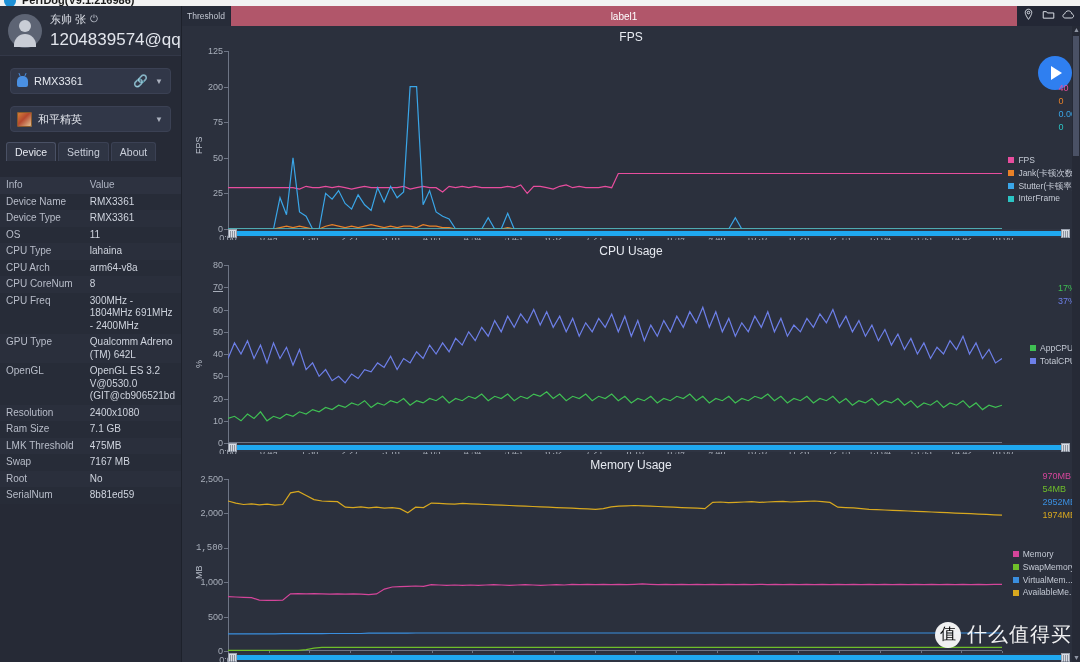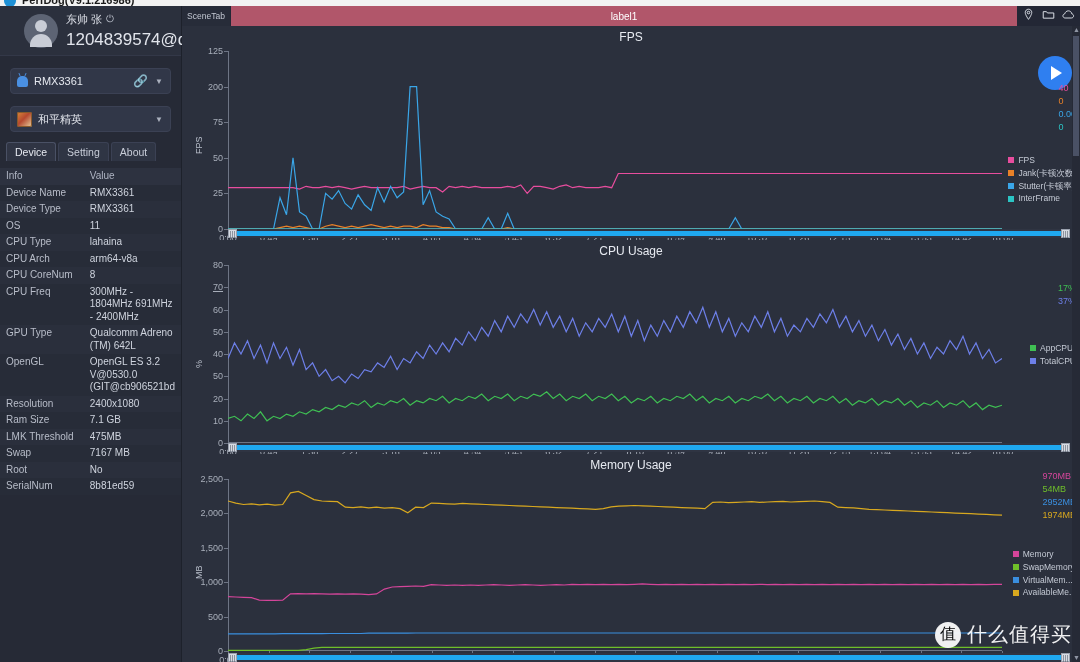--- a/index.html
+++ b/index.html
@@ -26,21 +26,21 @@
     width: 12px; height: 12px; border-radius: 50%;
     background: #1e90d6;
   }
 
   
   .sidebar {
     position: absolute; left: 0; top: 6px; width: 182px; height: 656px;
     background: #262a36; border-right: 1px solid #1d212b;
   }
   .account {
-    height: 50px; display: flex; align-items: center; padding: 0 24px;
+    height: 50px; display: flex; align-items: center; padding: 0 8px;
     border-bottom: 1px solid #333848;
     background: #2b303d;
   }
   .avatar {
     width: 34px; height: 34px; border-radius: 50%;
     background: #5d6474; margin-right: 8px; position: relative; flex: 0 0 auto;
   }
   .avatar::before {
     content: ""; position: absolute; left: 11px; top: 6px;
     width: 12px; height: 12px; border-radius: 50%; background: #c9cdd6;
@@ -79,21 +79,21 @@
 
   .tabs-row { display: flex; gap: 2px; padding: 10px 6px 0 6px; }
   .tab {
     font-size: 10.5px; color: #c8cdd8; padding: 3px 8px;
     background: #2f3544; border: 1px solid #3b4154; border-bottom: none;
     border-radius: 3px 3px 0 0;
   }
   .tab.active { background: #3a4considering; }
   .tab.active { background: #39405180; color: #e6e9f0; border-color: #4a5165; }
 
-  .infotable { width: 100%; border-collapse: collapse; margin-top: 7px; }
+  .infotable { width: 100%; border-collapse: collapse; margin-top: 16px; }
   .infotable th, .infotable td {
     font-size: 10px; text-align: left; padding: 2px 6px;
     vertical-align: top; line-height: 1.25;
   }
   .infotable th { color: #aeb4c2; background: #2d3240; font-weight: normal; }
   .infotable td.k { color: #b8bdc9; width: 88px; }
   .infotable td.v { color: #cfd4de; }
   .infotable tr:nth-child(even) td { background: #2a2f3c; }
   .infotable tr:nth-child(odd) td { background: #272c38; }
 
@@ -301,21 +301,21 @@
           </tr>
           <tr>
             <td class="k">SerialNum</td>
             <td class="v">8b81ed59</td>
           </tr>
         </tbody>
     </table>
   </div>
 
   <div class="topstrip">
-    <div class="scenetab">SceneTab</div>
+    <div class="scenetab">Threshold</div>
     <div class="labeltab">label1</div>
     <div class="topicons">
       <span>
         <svg width="13" height="13" viewBox="0 0 16 16">
             <path d="M8 1.5c-2.3 0-4 1.8-4 4 0 3 4 8.5 4 8.5s4-5.5 4-8.5c0-2.2-1.7-4-4-4z"></path>
             <circle cx="8" cy="5.6" r="1.6"></circle>
           </svg>
       </span>
       <span>
         <svg width="13" height="13" viewBox="0 0 16 16">
@@ -523,21 +523,21 @@
     <div class="chart-title">Memory Usage</div>
     <div class="plot" id="plot-mem">
         <div class="axis-line" style="left: 0px; top: 0px; width: 1px; height: 100%;"></div>
         <div class="axis-line" style="left: 0px; bottom: 0px; width: 100%; height: 1px;"></div>
         <div class="ytick" style="top: 172px;">0</div>
         <div class="axis-line" style="left: -4px; width: 4px; height: 1px; top: 172px;"></div>
         <div class="ytick" style="top: 137.6px;">500</div>
         <div class="axis-line" style="left: -4px; width: 4px; height: 1px; top: 137.6px;"></div>
         <div class="ytick" style="top: 103.2px;">1,000</div>
         <div class="axis-line" style="left: -4px; width: 4px; height: 1px; top: 103.2px;"></div>
-        <div class="ytick" style="top: 68.8px;">1,500</div>
+        <div class="ytick" style="top: 68.8px; font-family: Liberation Mono, monospace;">1,500</div>
         <div class="axis-line" style="left: -4px; width: 4px; height: 1px; top: 68.8px;"></div>
         <div class="ytick" style="top: 34.4px;">2,000</div>
         <div class="axis-line" style="left: -4px; width: 4px; height: 1px; top: 34.4px;"></div>
         <div class="ytick" style="top: 0px;">2,500</div>
         <div class="axis-line" style="left: -4px; width: 4px; height: 1px; top: 0px;"></div>
         <div class="yaxis-label" style="left: -34px; top: 100px;">MB</div>
         <div class="xtick" style="left: 0px;">0:00</div>
         <div class="axis-line" style="top: 100%; height: 4px; width: 1px; left: 0px;"></div>
         <div class="xtick" style="left: 40.7368px;">0:49</div>
         <div class="axis-line" style="top: 100%; height: 4px; width: 1px; left: 40.7368px;"></div>

